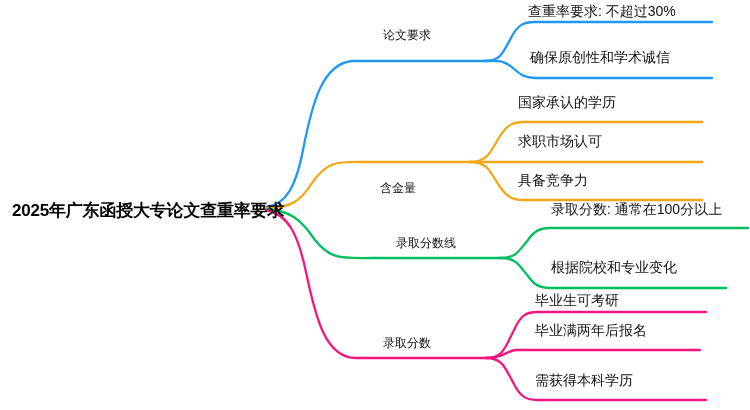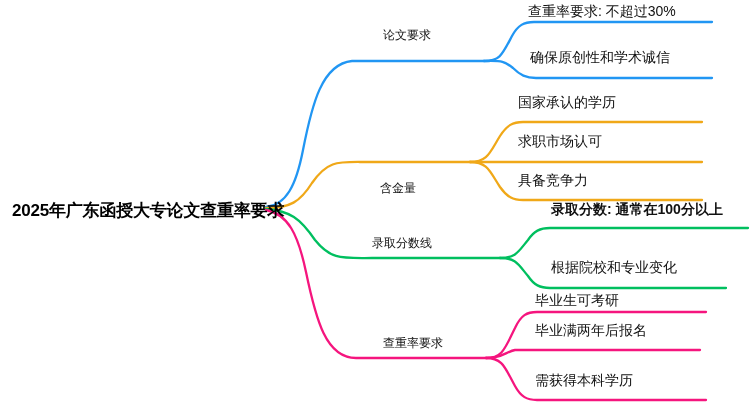--- a/index.html
+++ b/index.html
@@ -143,22 +143,22 @@
 
   <div class="node branch-label" style="left:383px; top:35px;">论文要求</div>
   <div class="node leaf-label" style="left:528px; top:12px;">查重率要求: 不超过30%</div>
   <div class="node leaf-label" style="left:530px; top:58px;">确保原创性和学术诚信</div>
 
   <div class="node branch-label" style="left:380px; top:156px;margin-top:32px;">含金量</div>
   <div class="node leaf-label" style="left:518px; top:103px;">国家承认的学历</div>
   <div class="node leaf-label" style="left:518px; top:181px;">具备竞争力</div>
   <div class="node leaf-label" style="left:518px; top:142px;">求职市场认可</div>
 
-  <div class="node branch-label" style="left:372px; top:243px;">录取分数线</div>
-  <div class="node leaf-label" style="left:551px; top:210px;font-weight:bold;">录取分数: 通常在100分以上</div>
+  <div class="node branch-label" style="left:396px; top:243px;">录取分数线</div>
+  <div class="node leaf-label" style="left:551px; top:210px;">录取分数: 通常在100分以上</div>
   <div class="node leaf-label" style="left:551px; top:268px;">根据院校和专业变化</div>
 
-  <div class="node branch-label" style="left:383px; top:343px;">查重率要求</div>
+  <div class="node branch-label" style="left:383px; top:343px;">录取分数</div>
   <div class="node leaf-label" style="left:535px; top:293px;margin-top:8px;">毕业生可考研</div>
   <div class="node leaf-label" style="left:535px; top:331px;">毕业满两年后报名</div>
   <div class="node leaf-label" style="left:535px; top:381px;">需获得本科学历</div>
 
 </div>
 
 </body></html>

